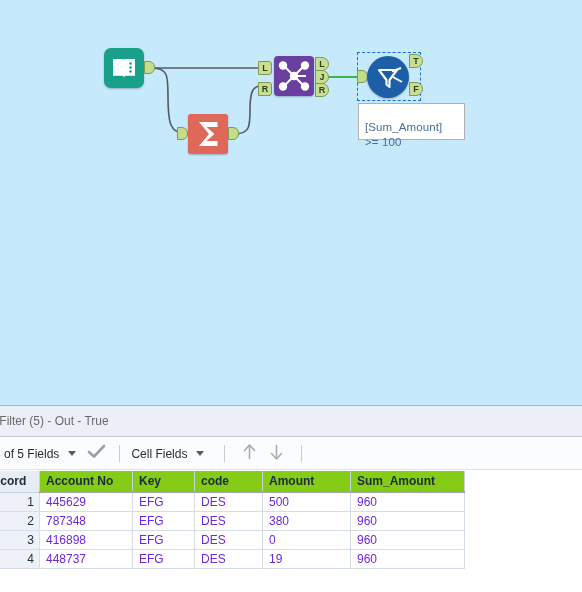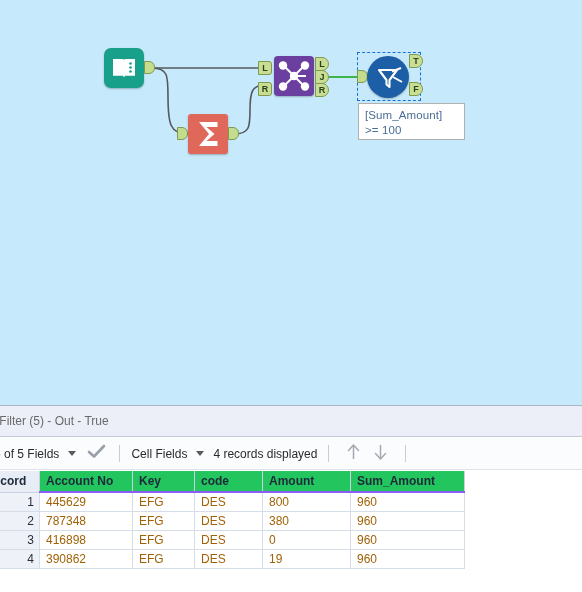--- a/index.html
+++ b/index.html
@@ -128,21 +128,21 @@
   }
 
   
   .annotation {
     position: absolute;
     background: #ffffff;
     border: 1px solid #b0b0b0;
     box-sizing: border-box;
     font-size: 11.5px;
     color: #4a6d97;
-    padding: 4px 5px 4px 6px;
+    padding: 16px 5px 4px 6px;
     line-height: 15px;
     font-family: "Liberation Sans", sans-serif;
     letter-spacing: 0.1px;
   }
 
   
   #results {
     position: absolute;
     left: 0; top: 405px;
     width: 582px;
@@ -225,43 +225,43 @@
     overflow: hidden;
   }
   table.data-grid {
     border-collapse: collapse;
     table-layout: fixed;
     font-family: "Liberation Sans", sans-serif;
     font-size: 12px;
     margin-left: -18px;
   }
   table.data-grid th {
-    background: #22c55e;
+    background: #84cc16;
     border: 1px solid #c9d2e0;
     border-top: none;
-    border-bottom: 2px solid #8b5cf6;
+    border-bottom: 2px solid #a3a3a3;
     font-weight: bold;
     color: #1d2a3a;
     text-align: left;
     padding: 3px 5px 3px 6px;
     height: 17px;
     box-sizing: border-box;
   }
   table.data-grid th.rec-head {
     text-align: left;
     padding-left: 2px;
     border-bottom: 1px solid #c9d2e0;
     background: #e8ecf5;
   }
   table.data-grid td {
     border: 1px solid #d5dde8;
     padding: 2px 5px 2px 6px;
     height: 18px;
     box-sizing: border-box;
-    color: #a16207;
+    color: #6d28d9;
     background: #ffffff;
   }
   table.data-grid td.rec-cell {
     background: #eef1f8;
     text-align: right;
     padding-right: 5px;
     border-left: none;
     color: #25303f;
   }
 
@@ -375,21 +375,20 @@
         </svg>
       </span>
 
       <span class="tb-sep"></span>
 
       <div class="tb-item">
         <span>Cell Fields</span>
         <span class="caret"></span>
       </div>
 
-      <div class="tb-item">4 records displayed</div>
 
       <span class="tb-sep"></span>
 
       <span class="arrow-ic">
         <svg width="15" height="18" viewBox="0 0 15 18">
           <line x1="7.5" y1="16" x2="7.5" y2="2.5" stroke="#a5aab2" stroke-width="1.5"></line>
           <path d="M2.5 7.5 L7.5 2 L12.5 7.5" fill="none" stroke="#a5aab2" stroke-width="1.5" stroke-linecap="round" stroke-linejoin="round"></path>
         </svg>
       </span>
       <span class="arrow-ic">
@@ -421,42 +420,42 @@
             <th>Amount</th>
             <th>Sum_Amount</th>
           </tr>
         </thead>
         <tbody>
           <tr>
             <td class="rec-cell">1</td>
             <td>445629</td>
             <td>EFG</td>
             <td>DES</td>
-            <td>800</td>
+            <td>500</td>
             <td>960</td>
           </tr>
           <tr>
             <td class="rec-cell">2</td>
             <td>787348</td>
             <td>EFG</td>
             <td>DES</td>
             <td>380</td>
             <td>960</td>
           </tr>
           <tr>
             <td class="rec-cell">3</td>
             <td>416898</td>
             <td>EFG</td>
             <td>DES</td>
             <td>0</td>
             <td>960</td>
           </tr>
           <tr>
             <td class="rec-cell">4</td>
-            <td>390862</td>
+            <td>448737</td>
             <td>EFG</td>
             <td>DES</td>
             <td>19</td>
             <td>960</td>
           </tr>
         </tbody>
       </table>
     </div>
 
   </div>

